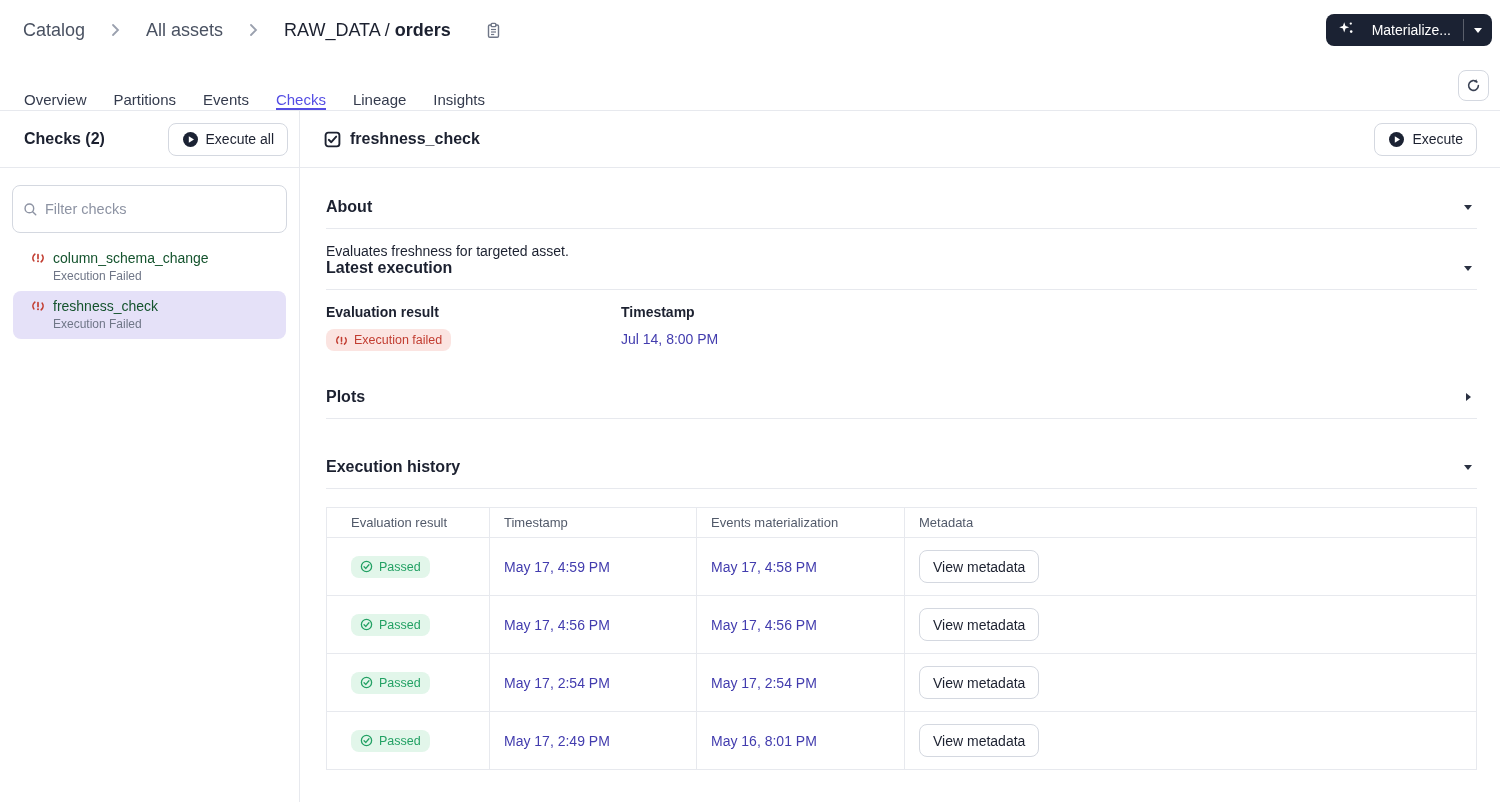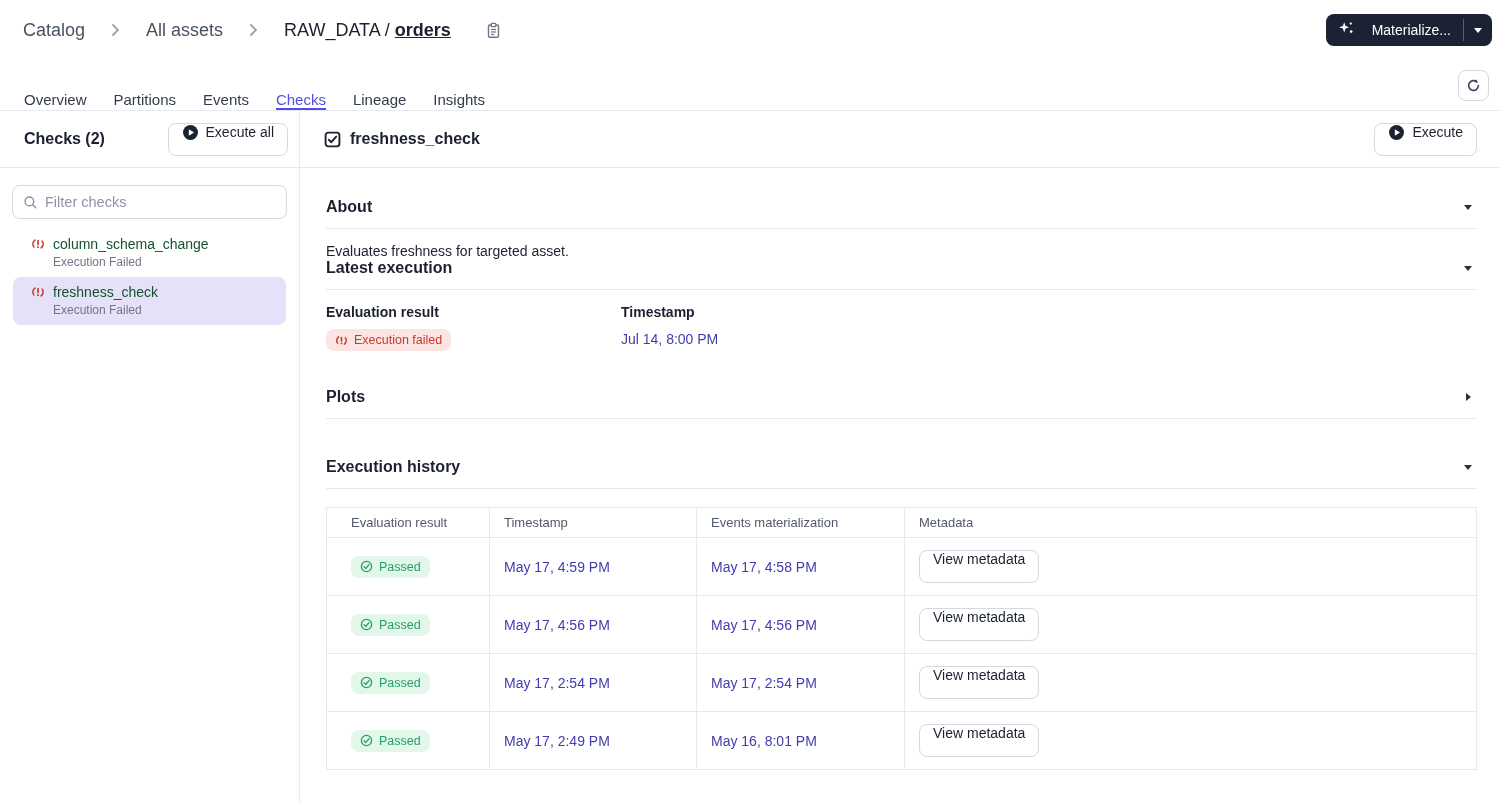--- a/index.html
+++ b/index.html
@@ -5,21 +5,21 @@
   * { margin:0; padding:0; box-sizing:border-box; }
   html,body { width:1500px; height:802px; overflow:hidden; background:#fff;
     font-family:"Liberation Sans", sans-serif; color:#1c2130; }
 
   
   .topbar { height:60px; display:flex; align-items:center; padding:0 8px 0 23px; }
   .crumbs { display:flex; align-items:center; gap:26px; font-size:18px; }
   .crumb-link { color:#4a5262; font-weight:500; cursor:pointer; }
   .crumb-sep { color:#9aa0ae; display:flex; align-items:center; }
   .crumb-asset { color:#1c2130; font-weight:500; }
-  .crumb-asset b { font-weight:700;text-decoration:underline; }
+  .crumb-asset b { font-weight:700; }
   .copy-btn { margin-left:9px; display:flex; align-items:center; cursor:pointer; }
   .topbar-spacer { flex:1; }
 
   .materialize-btn { display:flex; align-items:stretch; background:#1b2233; border-radius:8px;
     color:#fff; height:32px; overflow:hidden; cursor:pointer; }
   .materialize-main { display:flex; align-items:center; gap:17px; padding:0 12px; font-size:14px; }
   .materialize-divider { width:1px; background:rgba(255,255,255,.28); margin:5px 0; }
   .materialize-caret { display:flex; align-items:center; padding:0 9px; }
 
   
@@ -35,24 +35,24 @@
 
   
   .content { display:flex; height:691px; }
   .sidebar { width:300px; border-right:1px solid #e7e9ee; display:flex; flex-direction:column; }
   .main { flex:1; display:flex; flex-direction:column; }
 
   
   .side-head { height:57px; border-bottom:1px solid #e7e9ee; display:flex; align-items:center;
     justify-content:space-between; padding:0 11px 0 24px; }
   .side-title { font-size:16px; font-weight:700; }
-  .btn { display:inline-flex; align-items:flex-start; gap:7px; height:33px; padding:0 13px;
+  .btn { display:inline-flex; align-items:center; gap:7px; height:33px; padding:0 13px;
     border:1px solid #d4d8e0; border-radius:8px; background:#fff; font-size:14px; color:#1c2130;
     font-family:inherit; cursor:pointer; white-space:nowrap; }
-  .filter-wrap { margin:17px 12px 10px 12px; height:34px; border:1px solid #d4d8e0; border-radius:8px;
+  .filter-wrap { margin:17px 12px 10px 12px; height:48px; border:1px solid #d4d8e0; border-radius:8px;
     display:flex; align-items:center; padding:0 10px; gap:7px; background:#fff; }
   .filter-wrap input { border:none; outline:none; flex:1; font-size:14.5px; font-family:inherit; color:#1c2130; }
   .filter-wrap input::placeholder { color:#8d93a3; }
   .check-list { display:flex; flex-direction:column; gap:0; padding:0 13px; }
   .check-item { border-radius:8px; padding:7px 10px 8px 18px; cursor:pointer; }
   .check-item.selected { background:#e5e1f8; }
   .check-item-row { display:flex; align-items:center; gap:8px; }
   .check-item-name { font-size:14px; color:#14532d; }
   .check-item-status { font-size:12px; color:#6f7687; margin:3px 0 0 22px; }
 

